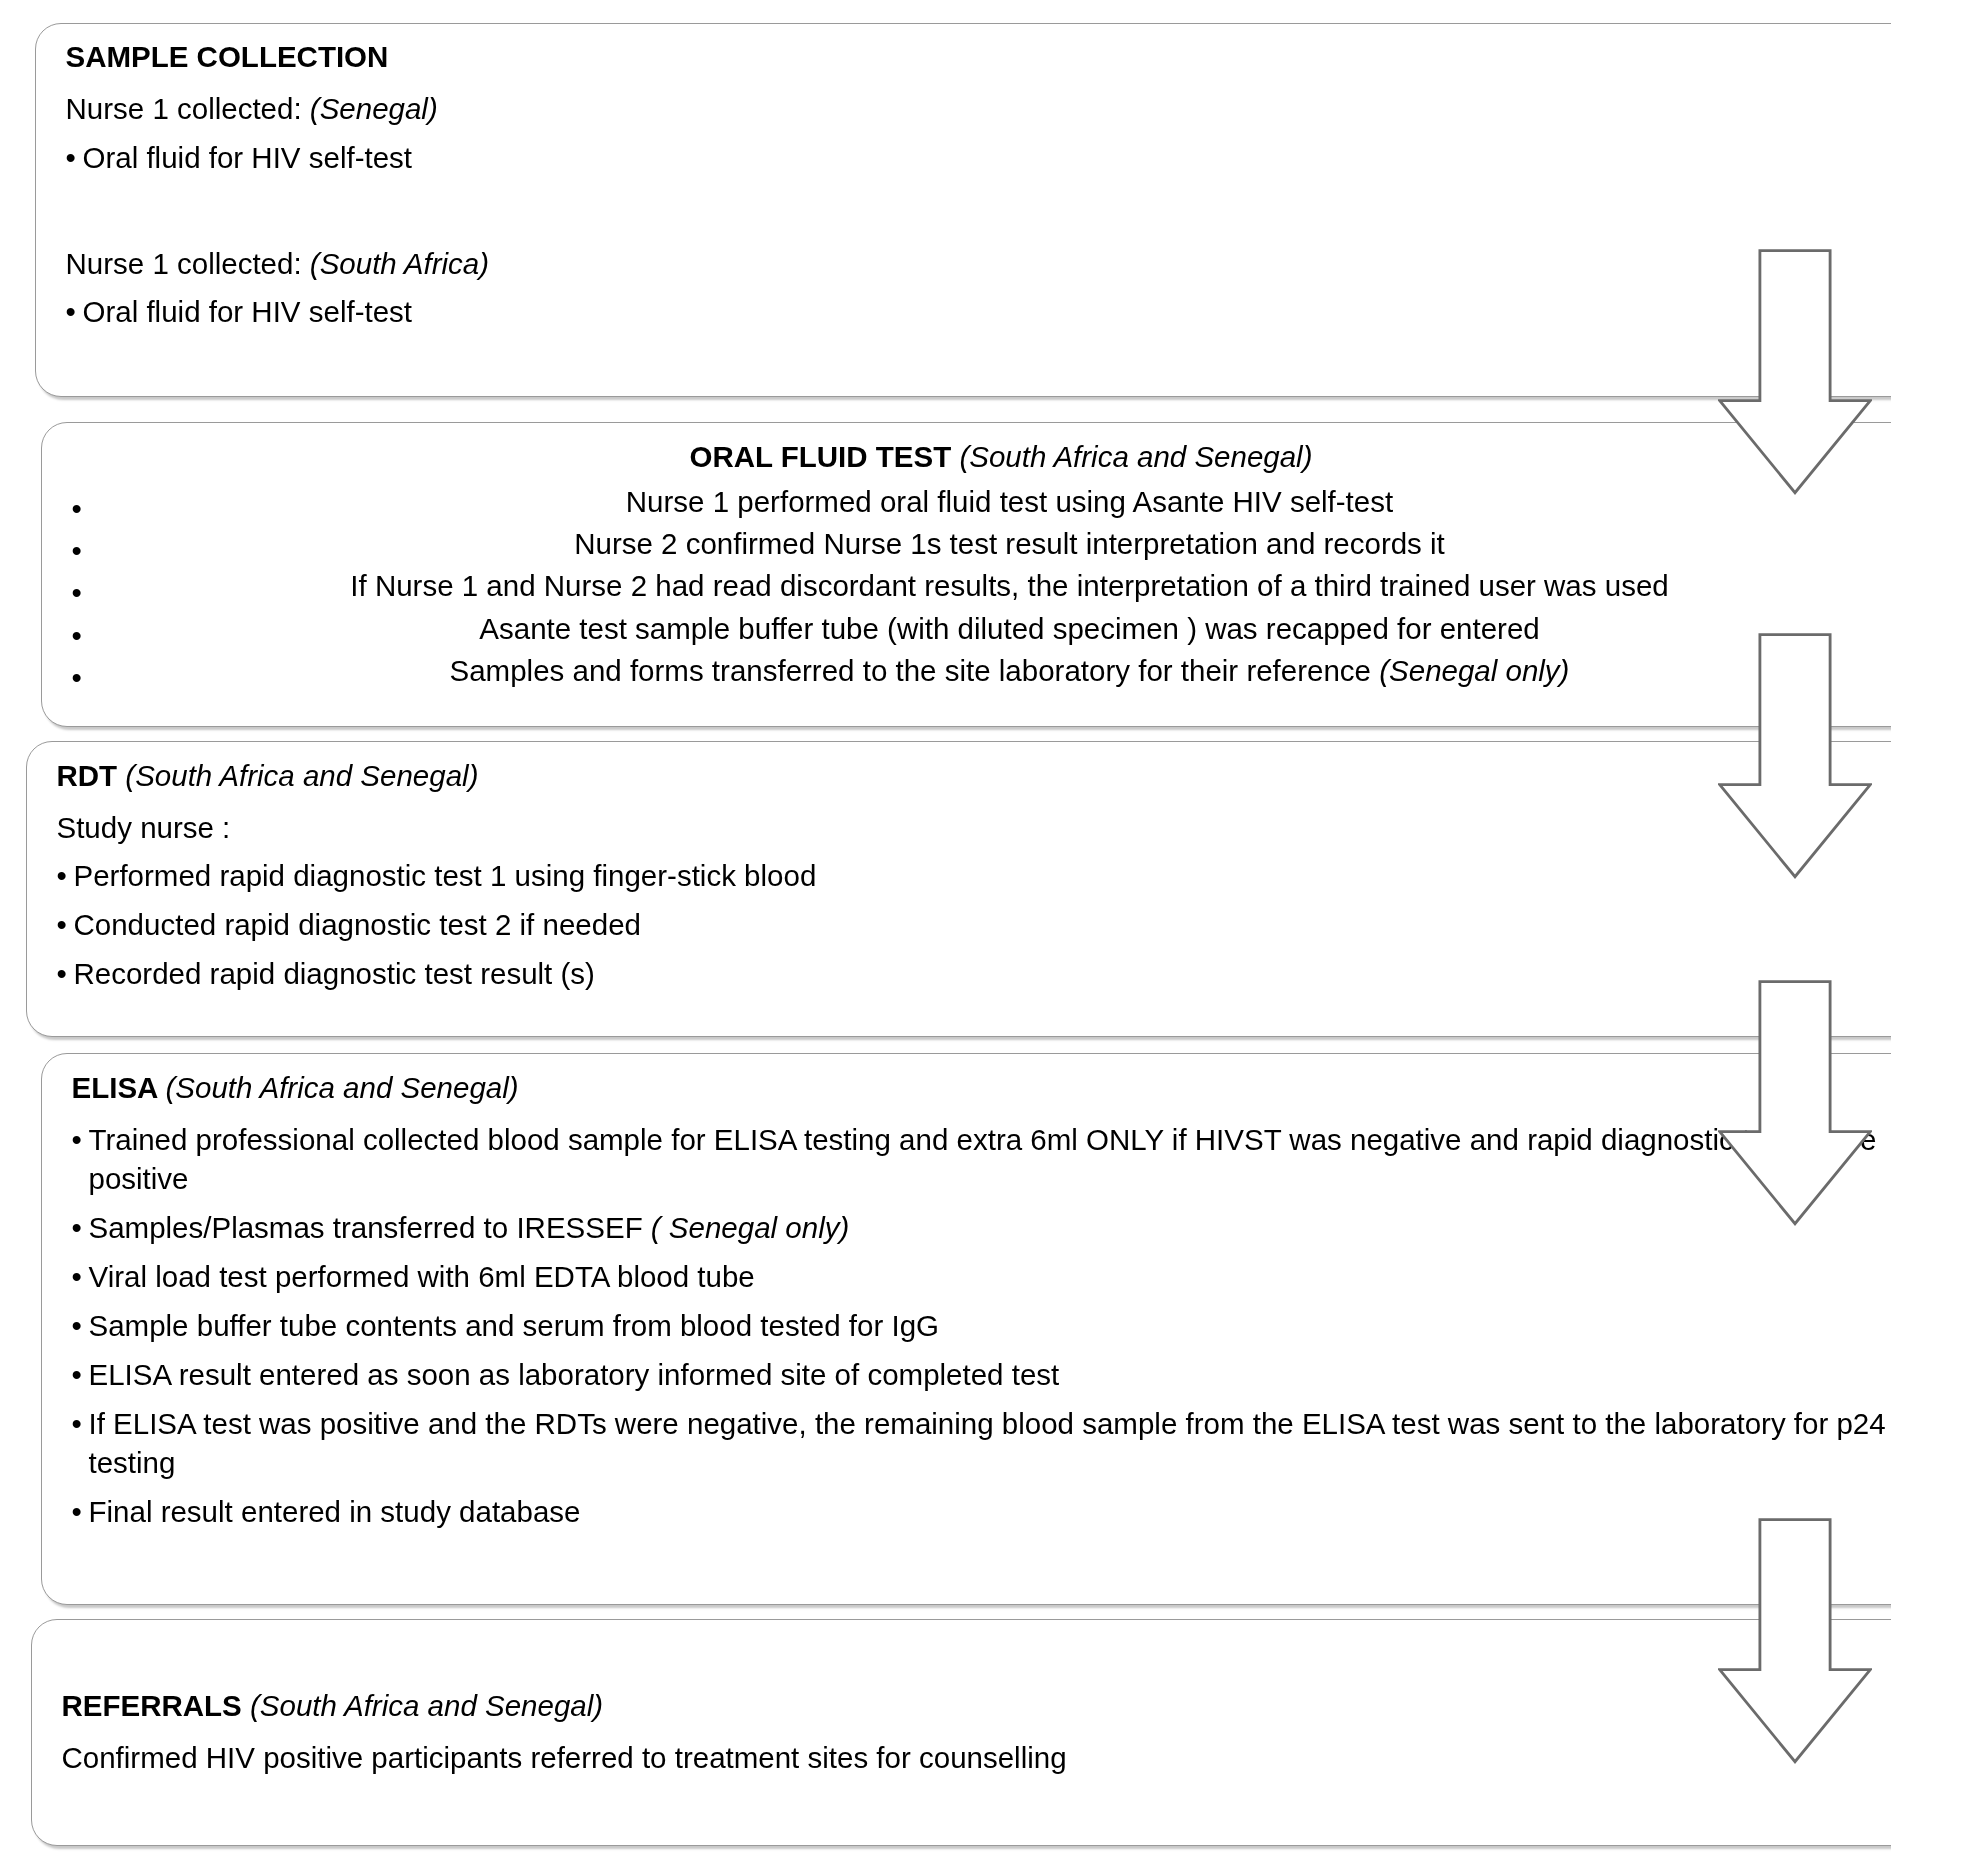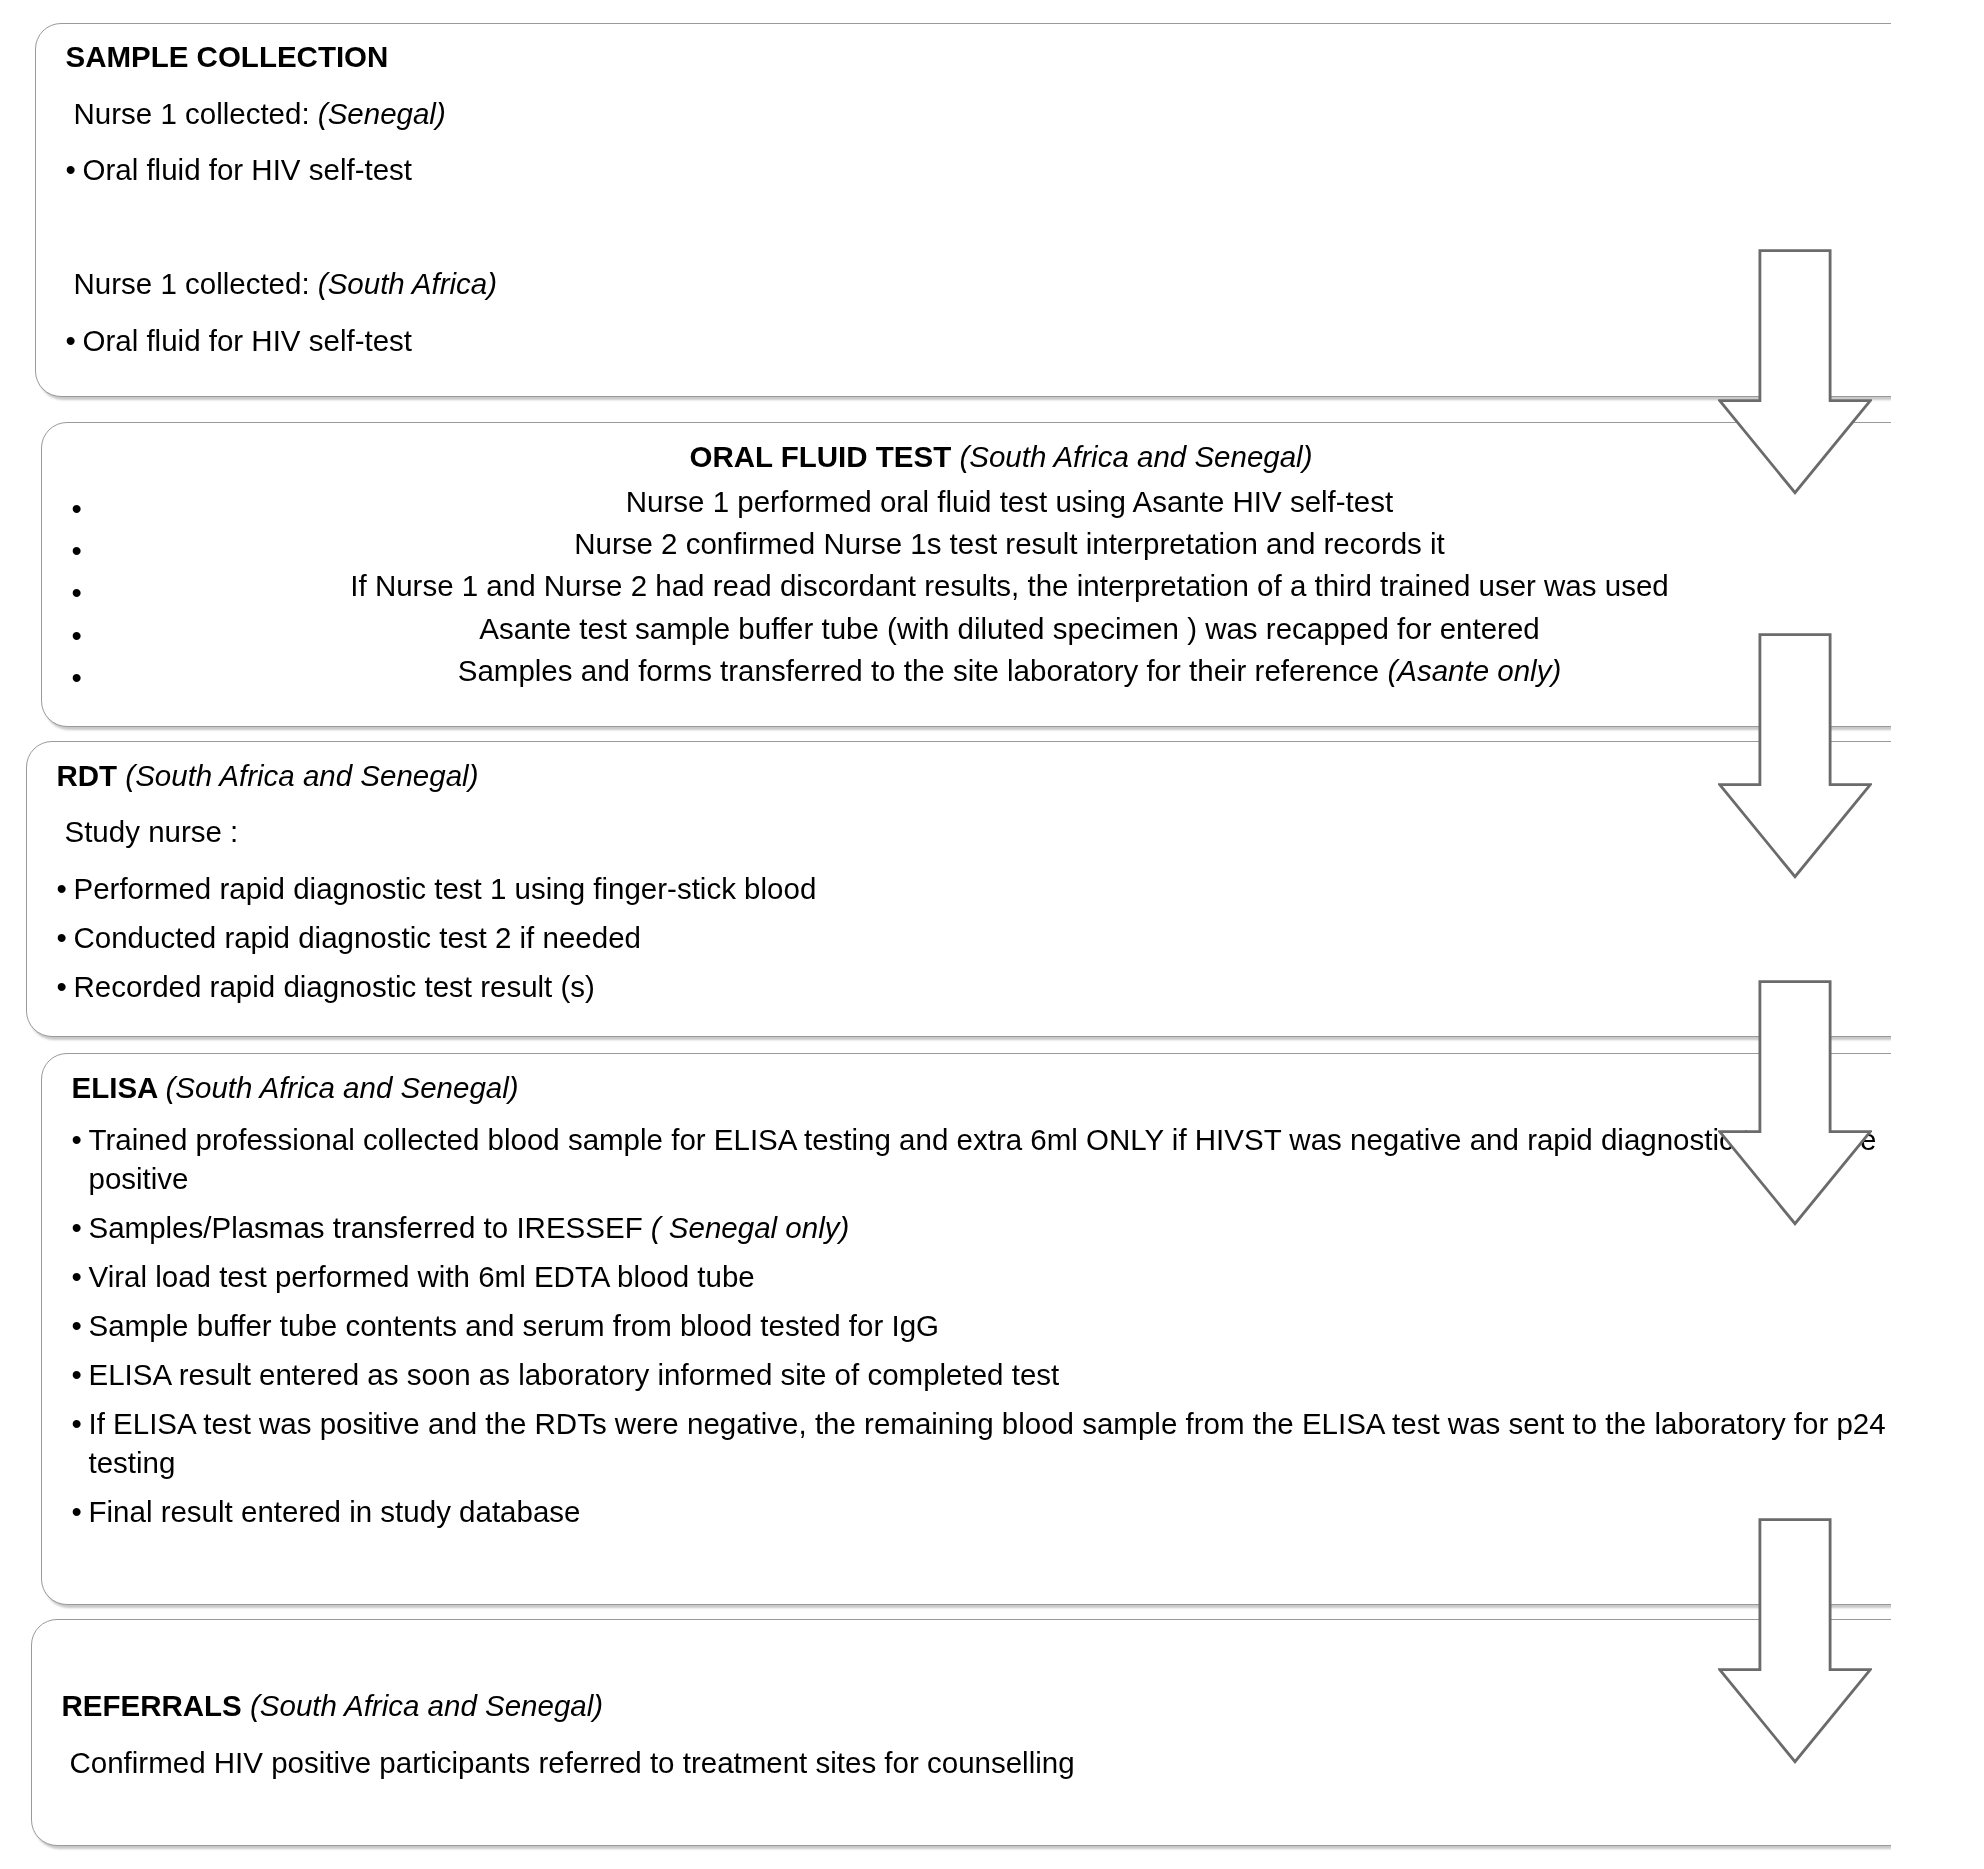--- a/index.html
+++ b/index.html
@@ -41,21 +41,21 @@
     font-weight: bold;
   }
   .box-title .ttl-ital {
     font-style: italic;
     font-weight: normal;
   }
 
   .plain-line {
     font-size: 29.5px;
     line-height: 1.30;
-    margin: 8px;
+    margin: 0;
     padding: 10.2px 0 0 0;
   }
   .plain-line .ital {
     font-style: italic;
   }
 
   .spacer-line {
     height: 67px;
   }
 
@@ -123,21 +123,21 @@
 
   <div class="flow-box" style="left:41px; top:422px; width:1920px; height:305px;text-align:center;">
     <div class="box-title">
       <span class="ttl-bold">ORAL FLUID TEST </span><span class="ttl-ital">(South Africa and Senegal)</span>
     </div>
     <ul class="bullets tight">
       <li>Nurse 1 performed  oral fluid test using Asante HIV self-test</li>
       <li>Nurse 2  confirmed  Nurse 1s test result interpretation and records it</li>
       <li>If Nurse 1 and Nurse 2 had read discordant  results, the interpretation of a third trained user was used</li>
       <li>Asante test sample buffer tube (with diluted specimen ) was recapped for entered</li>
-      <li><span>Samples and forms transferred to the site laboratory for their reference  </span><span class="ital">(Asante only)</span></li>
+      <li><span>Samples and forms transferred to the site laboratory for their reference  </span><span class="ital">(Senegal only)</span></li>
     </ul>
   </div>
 
   <div class="flow-box" style="left:26px; top:741px; width:1920px; height:296px;">
     <div class="box-title">
       <span class="ttl-bold">RDT </span><span class="ttl-ital">(South Africa and Senegal)</span>
     </div>
     <div class="plain-line">Study nurse :</div>
     <ul class="bullets">
       <li>Performed rapid diagnostic test  1 using finger-stick blood</li>

